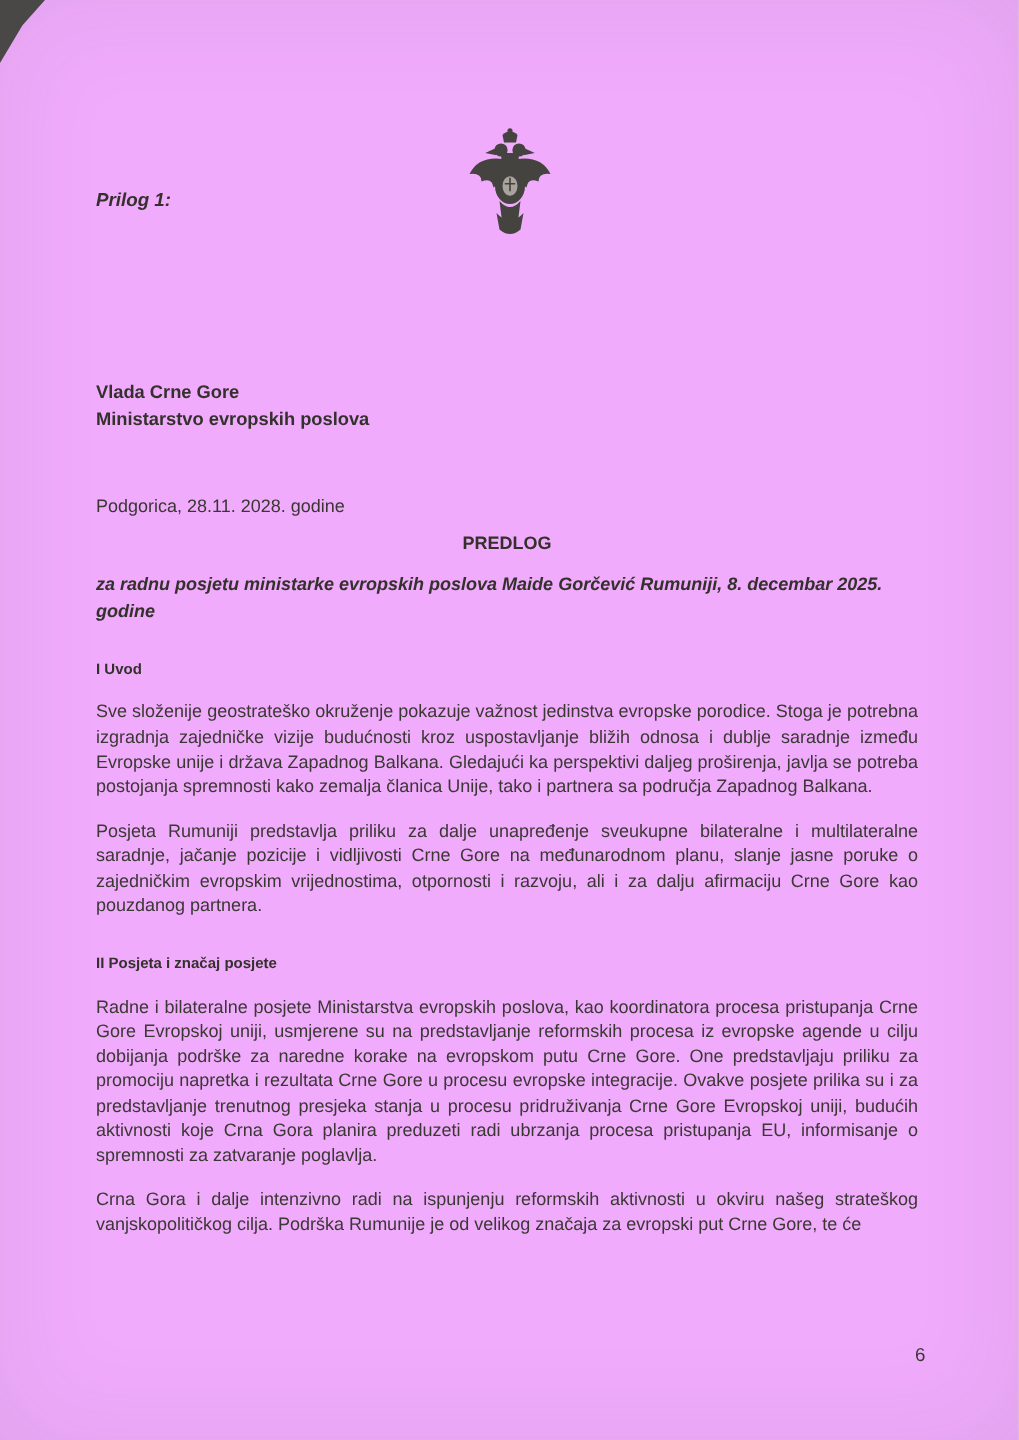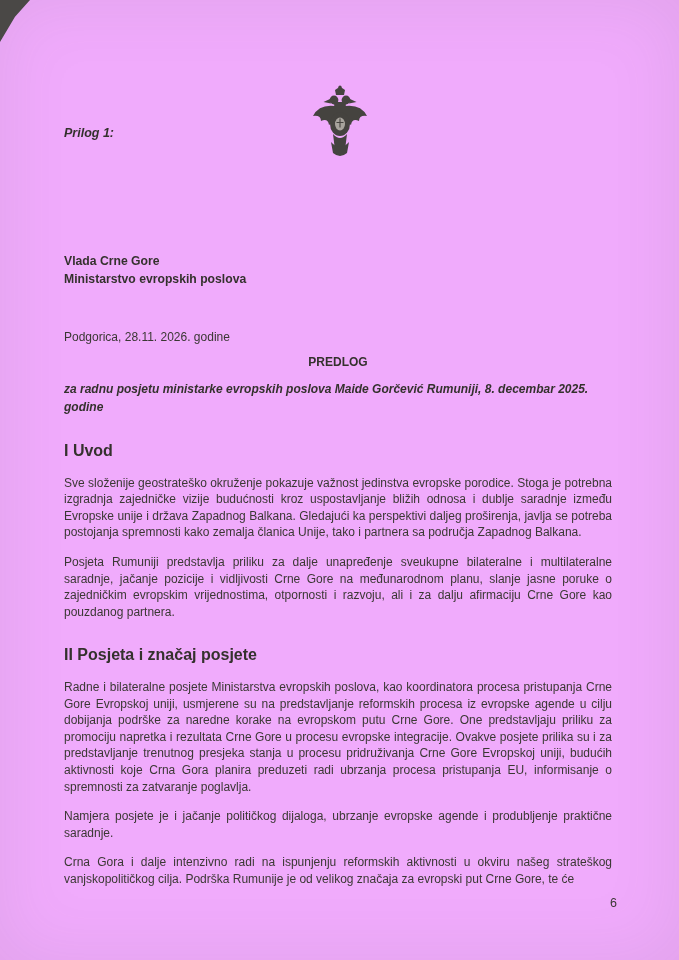--- a/index.html
+++ b/index.html
@@ -51,21 +51,21 @@
     margin-top: 6px; font-size: 12.5px; color: #34312d;
   }
   .doc-subtitle {
     font-weight: bold;
     margin-top: 9px; font-size: 12px; line-height: 1.5;
     color: #34312d;
     font-style: italic;
   }
   .section-heading {
     font-weight: bold; margin-top: 24px;
-    font-size: 16px; color: #34312d;
+    font-size: 10px; color: #34312d;
   }
   p.body-par {
     text-align: justify;
     margin: 13px 0 0 0;
     color: #3b3834;
   }
   .pagenum {
     position: absolute; right: 62px; bottom: 50px;
     font-size: 12.5px; color: #3b3834;
   }
@@ -97,30 +97,29 @@
       </g>
       <ellipse cx="31" cy="40" rx="5" ry="6.5" fill="#a8a49d"></ellipse>
       <path d="M27.5 38.5 L34.5 38.5 M31 34.5 L31 43.5" stroke="#45433f" stroke-width="1.1" fill="none"></path>
     </svg>
   </div>
 
   <div class="content">
     <div class="org">Vlada Crne Gore</div>
     <div class="org">Ministarstvo evropskih poslova</div>
 
-    <div class="dateline">Podgorica, 28.11. 2026. godine</div>
+    <div class="dateline">Podgorica, 28.11. 2028. godine</div>
     <div class="predlog">PREDLOG</div>
 
     <div class="doc-subtitle">za radnu posjetu ministarke evropskih poslova Maide Gorčević Rumuniji, 8. decembar 2025. godine</div>
 
     <div class="section-heading">I Uvod</div>
     <p class="body-par">Sve složenije geostrateško okruženje pokazuje važnost jedinstva evropske porodice. Stoga je potrebna izgradnja zajedničke vizije budućnosti kroz uspostavljanje bližih odnosa i dublje saradnje između Evropske unije i država Zapadnog Balkana. Gledajući ka perspektivi daljeg proširenja, javlja se potreba postojanja spremnosti kako zemalja članica Unije, tako i partnera sa područja Zapadnog Balkana.</p>
     <p class="body-par">Posjeta Rumuniji predstavlja priliku za dalje unapređenje sveukupne bilateralne i multilateralne saradnje, jačanje pozicije i vidljivosti Crne Gore na međunarodnom planu, slanje jasne poruke o zajedničkim evropskim vrijednostima, otpornosti i razvoju, ali i za dalju afirmaciju Crne Gore kao pouzdanog partnera.</p>
 
     <div class="section-heading">II Posjeta i značaj posjete</div>
     <p class="body-par">Radne i bilateralne posjete Ministarstva evropskih poslova, kao koordinatora procesa pristupanja Crne Gore Evropskoj uniji, usmjerene su na predstavljanje reformskih procesa iz evropske agende u cilju dobijanja podrške za naredne korake na evropskom putu Crne Gore. One predstavljaju priliku za promociju napretka i rezultata Crne Gore u procesu evropske integracije. Ovakve posjete prilika su i za predstavljanje trenutnog presjeka stanja u procesu pridruživanja Crne Gore Evropskoj uniji, budućih aktivnosti koje Crna Gora planira preduzeti radi ubrzanja procesa pristupanja EU, informisanje o spremnosti za zatvaranje poglavlja.</p>
-    <p class="body-par">Namjera posjete je i jačanje političkog dijaloga, ubrzanje evropske agende i produbljenje praktične saradnje.</p>
     <p class="body-par">Crna Gora i dalje intenzivno radi na ispunjenju reformskih aktivnosti u okviru našeg strateškog vanjskopolitičkog cilja. Podrška Rumunije je od velikog značaja za evropski put Crne Gore, te će</p>
   </div>
 
   <div class="pagenum">6</div>
 
 </div>
 
 </body></html>

